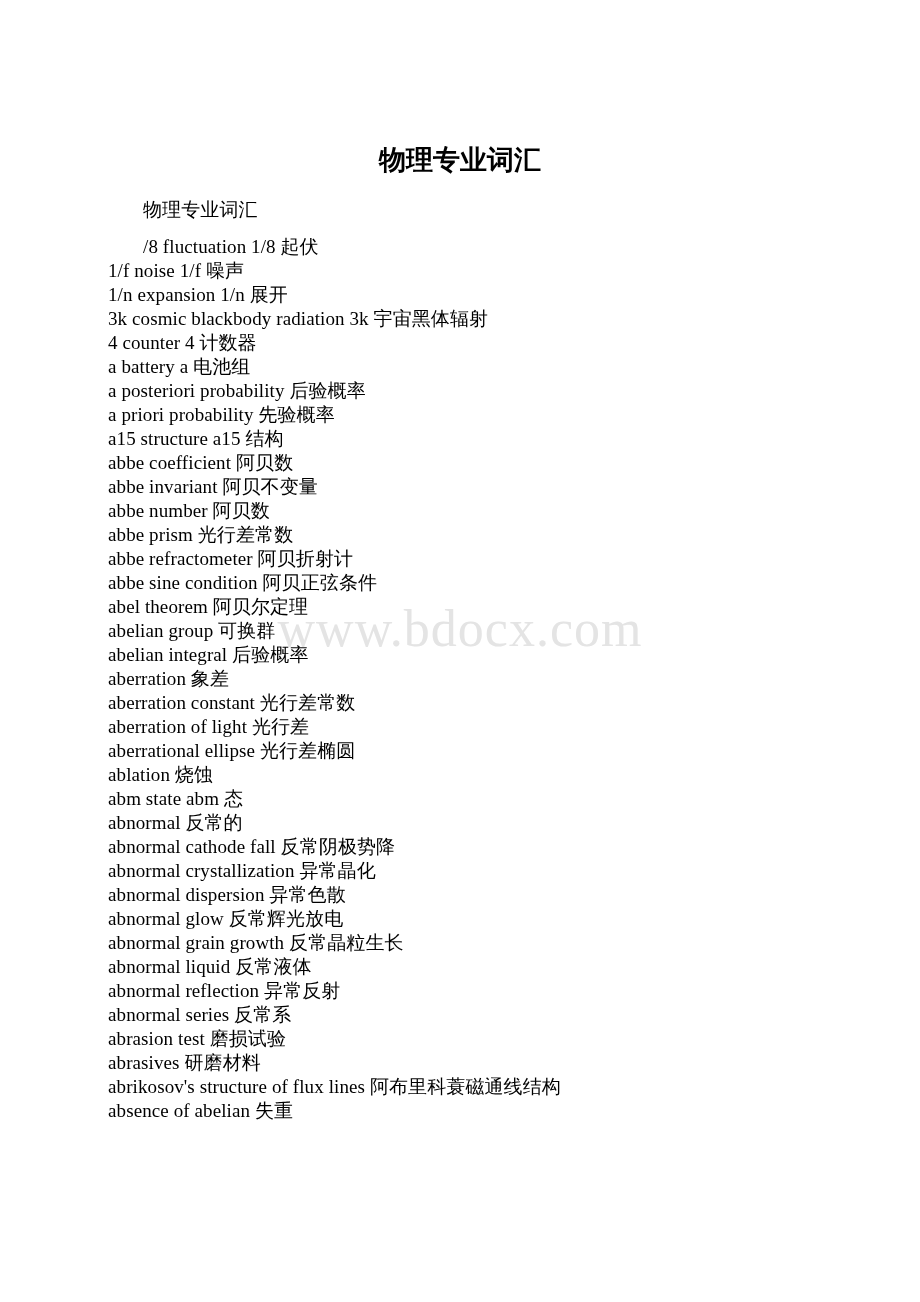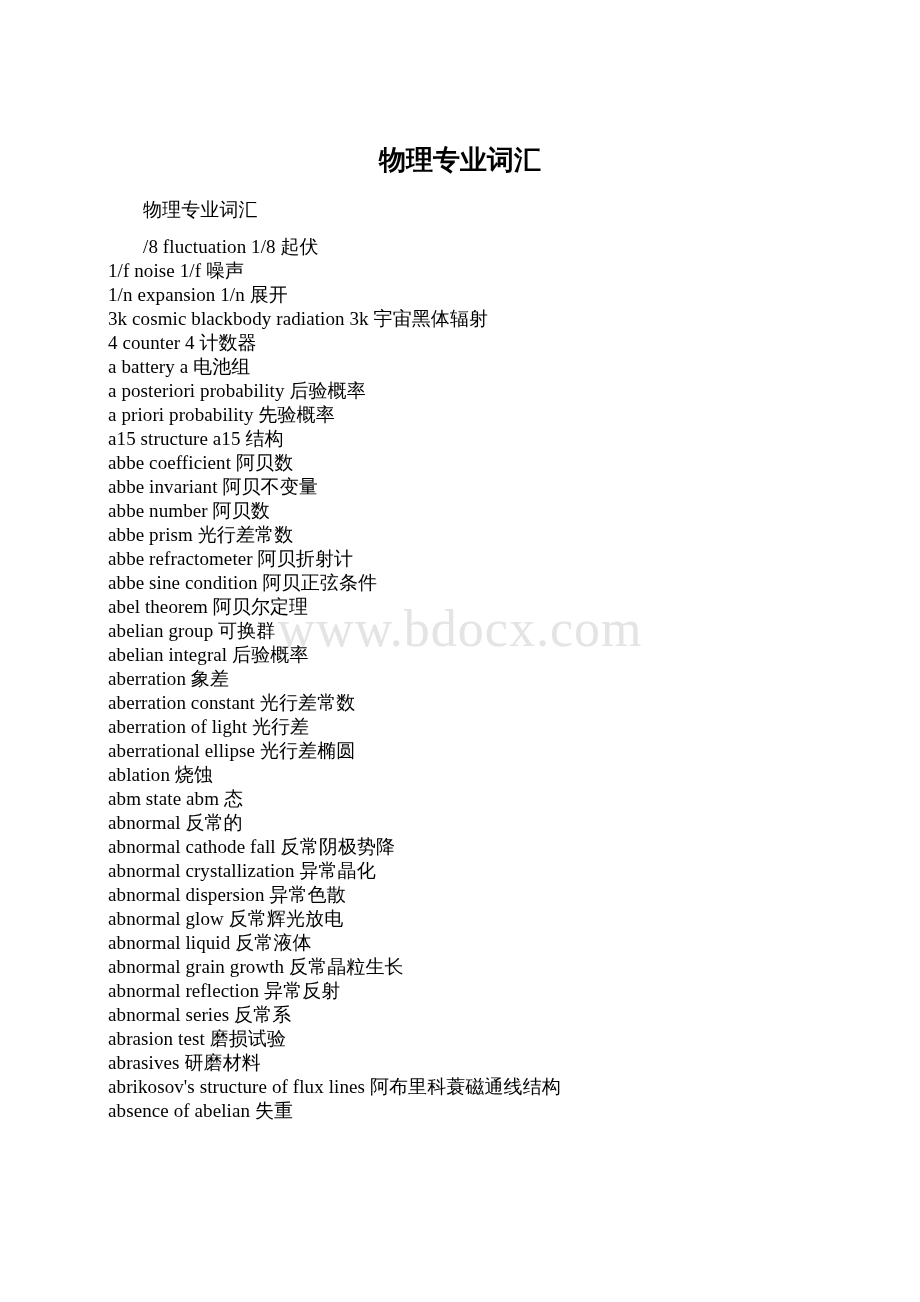--- a/index.html
+++ b/index.html
@@ -118,22 +118,22 @@
         <div class="line">aberration constant 光行差常数</div>
         <div class="line">aberration of light 光行差</div>
         <div class="line">aberrational ellipse 光行差椭圆</div>
         <div class="line">ablation 烧蚀</div>
         <div class="line">abm state abm 态</div>
         <div class="line">abnormal 反常的</div>
         <div class="line">abnormal cathode fall 反常阴极势降</div>
         <div class="line">abnormal crystallization 异常晶化</div>
         <div class="line">abnormal dispersion 异常色散</div>
         <div class="line">abnormal glow 反常辉光放电</div>
+        <div class="line">abnormal grain growth 反常晶粒生长</div>
         <div class="line">abnormal liquid 反常液体</div>
-        <div class="line">abnormal grain growth 反常晶粒生长</div>
         <div class="line">abnormal reflection 异常反射</div>
         <div class="line">abnormal series 反常系</div>
         <div class="line">abrasion test 磨损试验</div>
         <div class="line">abrasives 研磨材料</div>
         <div class="line">abrikosov's structure of flux lines 阿布里科蓑磁通线结构</div>
         <div class="line">absence of abelian 失重</div>
       </div>
 
   </div>
 </div>

